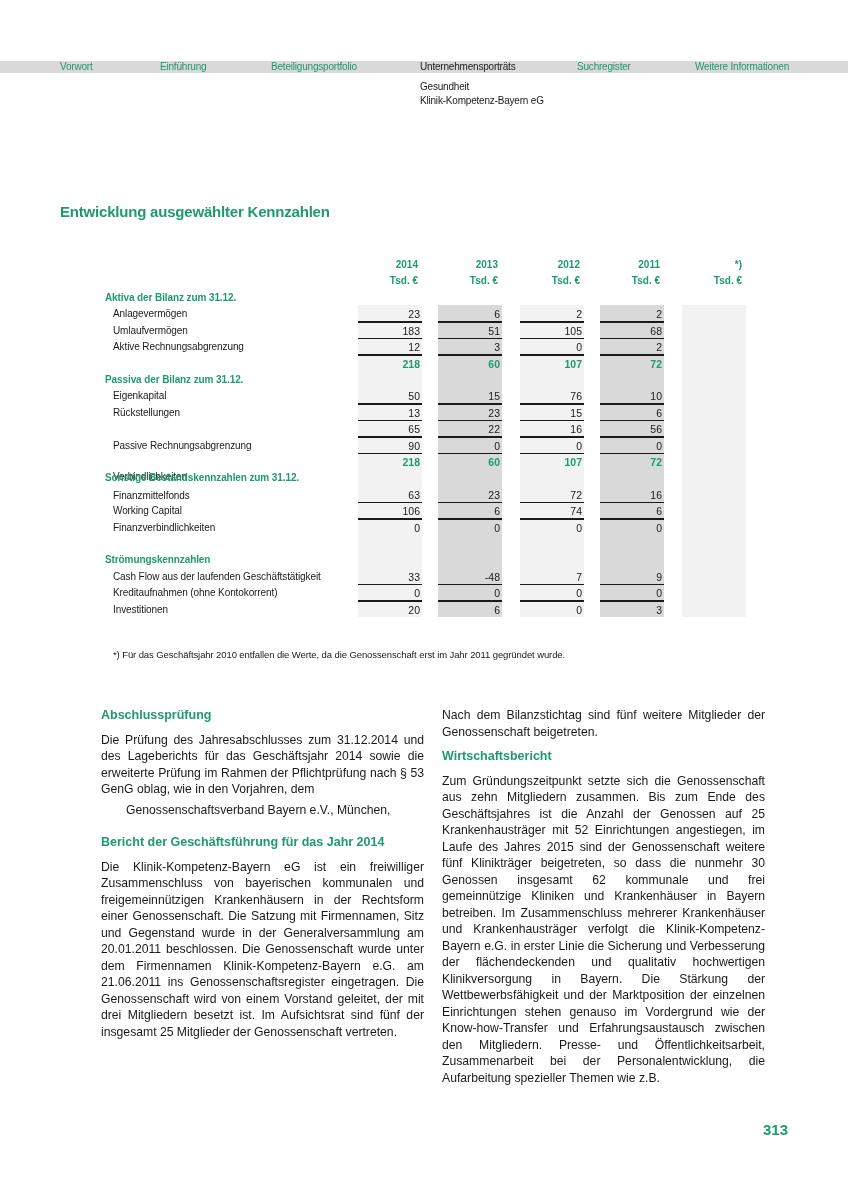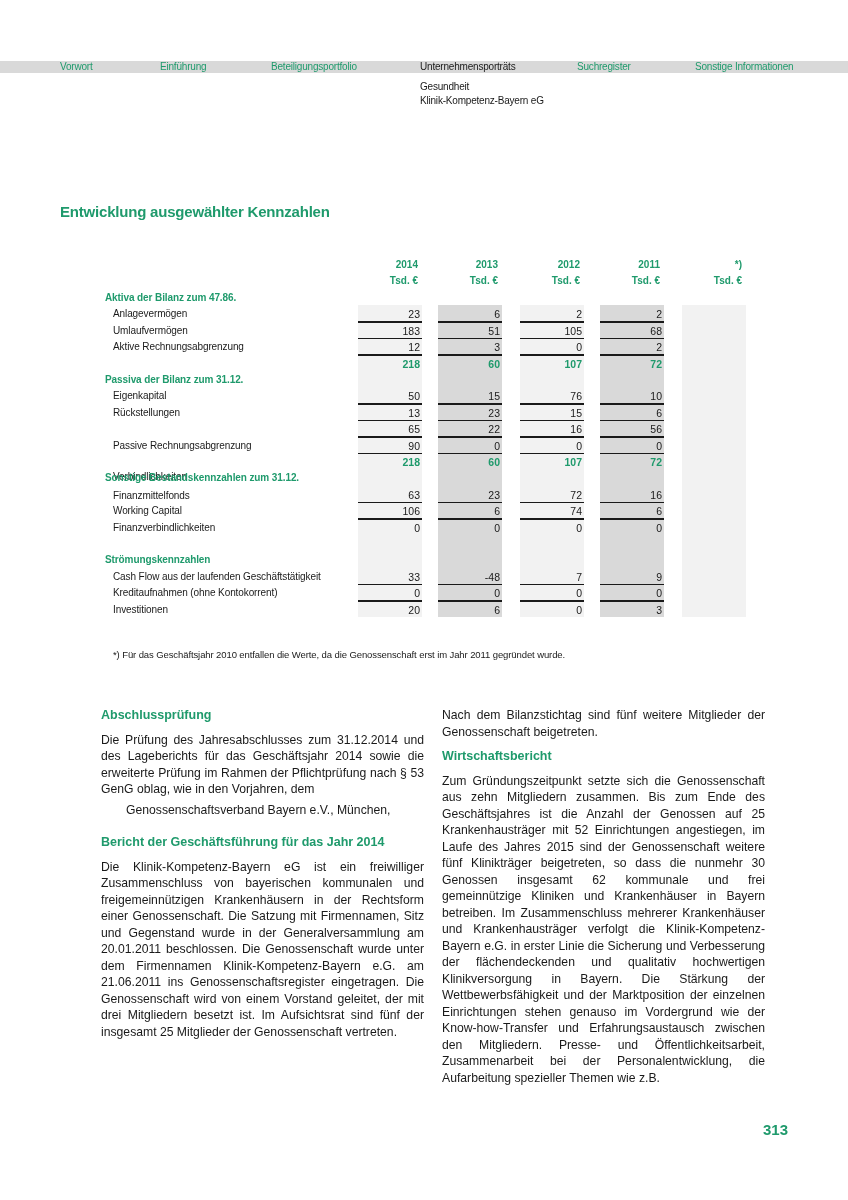--- a/index.html
+++ b/index.html
@@ -36,21 +36,21 @@
 </style>
 </head>
 <body>
 
 <div class="navbar">
   <span class="nav-item" style="left:60px">Vorwort</span>
   <span class="nav-item" style="left:160px">Einführung</span>
   <span class="nav-item" style="left:271px">Beteiligungsportfolio</span>
   <span class="nav-item active" style="left:420px">Unternehmensporträts</span>
   <span class="nav-item" style="left:577px">Suchregister</span>
-  <span class="nav-item" style="left:695px">Sonstige Informationen</span>
+  <span class="nav-item" style="left:695px">Weitere Informationen</span>
 </div>
 <div class="subnav" style="top:81px">Gesundheit</div>
 <div class="subnav" style="top:95px">Klinik-Kompetenz-Bayern eG</div>
 
 <h1 class="page-title" style="margin:0">Entwicklung ausgewählter Kennzahlen</h1>
 
 <div id="table">
     <div class="colbg" style="left: 358px; top: 305px; width: 64px; height: 312px; background: rgb(242, 242, 242);"></div>
     <div class="colbg" style="left: 438px; top: 305px; width: 64px; height: 312px; background: rgb(217, 217, 217);"></div>
     <div class="colbg" style="left: 520px; top: 305px; width: 64px; height: 312px; background: rgb(242, 242, 242);"></div>
@@ -59,21 +59,21 @@
     <div class="col-head" style="left: 354px; top: 257px;">2014</div>
     <div class="col-head" style="left: 354px; top: 273px;">Tsd. €</div>
     <div class="col-head" style="left: 434px; top: 257px;">2013</div>
     <div class="col-head" style="left: 434px; top: 273px;">Tsd. €</div>
     <div class="col-head" style="left: 516px; top: 257px;">2012</div>
     <div class="col-head" style="left: 516px; top: 273px;">Tsd. €</div>
     <div class="col-head" style="left: 596px; top: 257px;">2011</div>
     <div class="col-head" style="left: 596px; top: 273px;">Tsd. €</div>
     <div class="col-head" style="left: 678px; top: 257px;">*)</div>
     <div class="col-head" style="left: 678px; top: 273px;">Tsd. €</div>
-    <div class="section-label" style="top: 290px;">Aktiva der Bilanz zum 47.86.</div>
+    <div class="section-label" style="top: 290px;">Aktiva der Bilanz zum 31.12.</div>
     <div class="row-label" style="top: 306.4px;">Anlagevermögen</div>
     <div class="cell" style="left: 358px; top: 306.4px;">23</div>
     <div class="rule" style="left: 358px; top: 321.3px; width: 64px;"></div>
     <div class="cell" style="left: 438px; top: 306.4px;">6</div>
     <div class="rule" style="left: 438px; top: 321.3px; width: 64px;"></div>
     <div class="cell" style="left: 520px; top: 306.4px;">2</div>
     <div class="rule" style="left: 520px; top: 321.3px; width: 64px;"></div>
     <div class="cell" style="left: 600px; top: 306.4px;">2</div>
     <div class="rule" style="left: 600px; top: 321.3px; width: 64px;"></div>
     <div class="row-label" style="top: 322.8px;">Umlaufvermögen</div>

